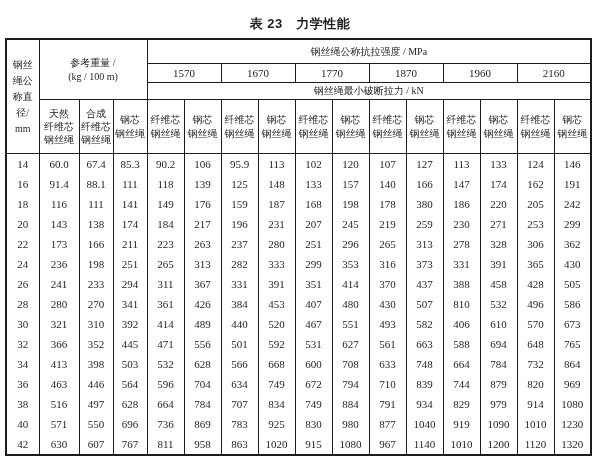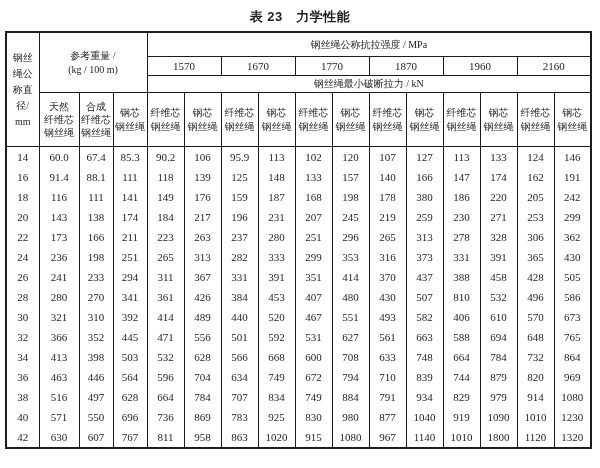--- a/index.html
+++ b/index.html
@@ -11,20 +11,21 @@
     overflow: hidden;
   }
   .title {
     text-align: center;
     font-family: "Liberation Sans", "DejaVu Sans", sans-serif;
     font-weight: bold;
     font-size: 13px;
     padding-top: 8px;
     height: 18px;
     letter-spacing: 0.5px;
+    margin-top: 7px;
   }
   table {
     table-layout: fixed;
     border-collapse: collapse;
     margin-left: 5px;
     margin-top: 5px;
     width: 587px;
     border: 2px solid #1c1c1c;
   }
   td {
@@ -395,19 +396,19 @@
           <td class="c">767</td>
           <td class="c">811</td>
           <td class="c">958</td>
           <td class="c">863</td>
           <td class="c">1020</td>
           <td class="c">915</td>
           <td class="c">1080</td>
           <td class="c">967</td>
           <td class="c">1140</td>
           <td class="c">1010</td>
-          <td class="c">1800</td>
+          <td class="c">1200</td>
           <td class="c">1120</td>
           <td class="c">1320</td>
         </tr>
       </tbody>
   </table>
 </div>
 
 </body></html>

